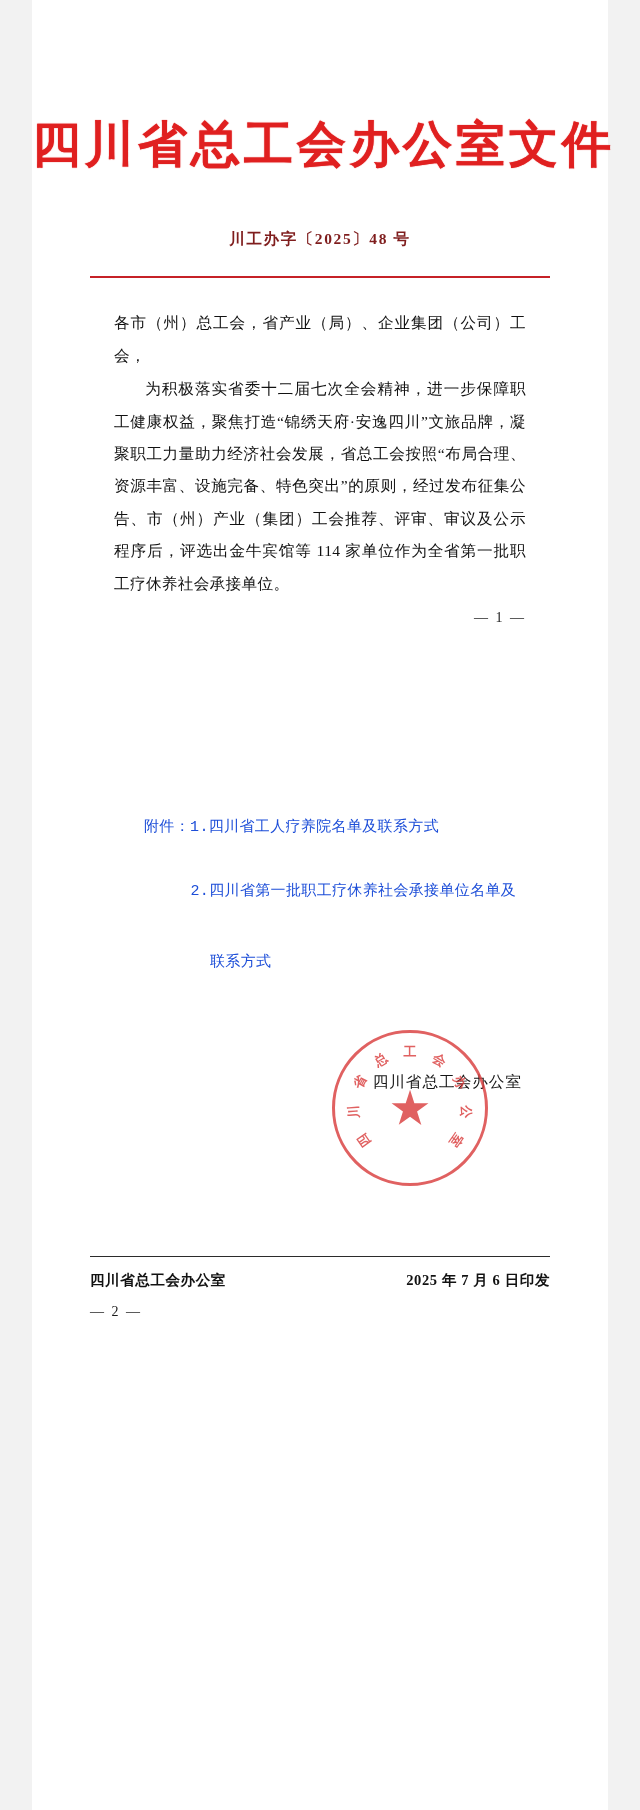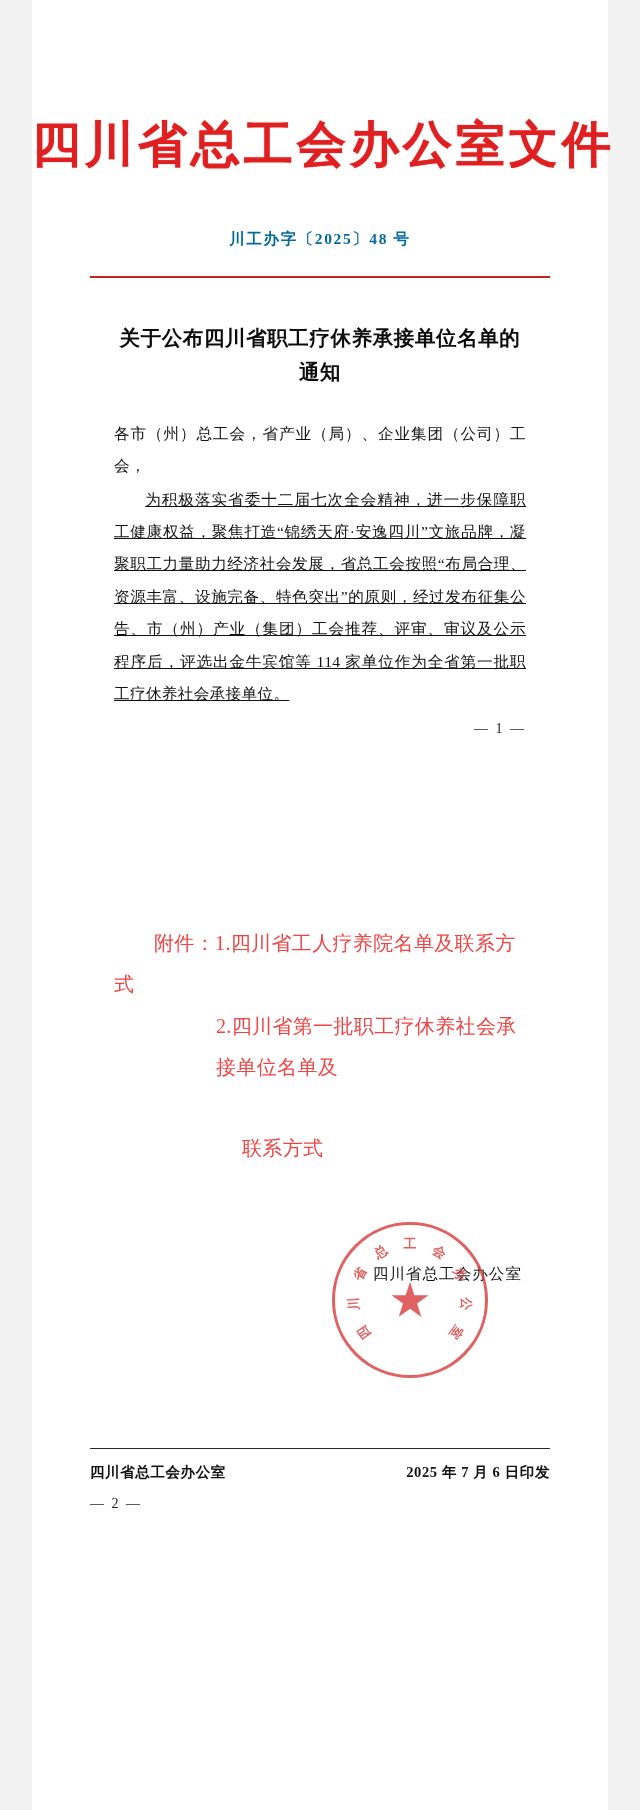--- a/index.html
+++ b/index.html
@@ -34,21 +34,21 @@
     line-height: 1.12;
     white-space: nowrap;
     text-shadow: 0 0 1px #e02020;
   }
 
   .doc-number {
     text-align: center;
     margin-top: 56px;
     font-size: 15.5px;
     letter-spacing: 1.6px;
-    color: #0369a1;
+    color: #7f1d1d;
     font-weight: 600;
   }
 
   .red-rule {
     height: 2.5px;
     background: #c62127;
     margin: 26px 58px 0 58px;
     border: 0;
   }
 
@@ -74,21 +74,20 @@
     text-align: justify;
     text-justify: inter-ideograph;
   }
   .addressee {
     margin-bottom: 0;
     font-family: Liberation Mono, monospace;
   }
   .para {
     text-indent: 2em;
     margin: 0;
-    text-decoration: underline;
   }
 
   .page-marker {
     text-align: right;
     margin: 10px 82px 0 82px;
     font-size: 14px;
     letter-spacing: 2px;
     color: #1a1a1a;
   }
   .page-marker-bottom {
@@ -98,27 +97,28 @@
     letter-spacing: 2px;
     color: #1a1a1a;
   }
 
   
   .sheet-gap { height: 148px; }
 
   
   .attachments {
     margin: 38px 82px 0 82px;
-    font-size: 20px;
+    font-size: 15px;
     line-height: 2.08;
-    color: #ef4444;
+    color: #1d4ed8;
     letter-spacing: 0.35px;
+    font-family: Liberation Mono, monospace;
   }
   .att-first { text-indent: 2em; }
-  .att-second { padding-left: 5.1em; text-indent: 0; }
+  .att-second { padding-left: 5.1em; text-indent: 0; margin-top: 33px; }
   .att-third  { padding-left: 6.4em; text-indent: 0; margin-top: 39px; }
 
   
   .sign-zone {
     position: relative;
     height: 190px;
     margin-top: 34px;
   }
   .signature {
     position: absolute;
@@ -191,24 +191,20 @@
 <div class="page-wrap">
 
   <div class="masthead">
     <div class="masthead-title">四川省总工会办公室文件</div>
   </div>
 
   <div class="doc-number">川工办字〔2025〕48 号</div>
 
   <div class="red-rule"></div>
 
-  <div class="doc-title">
-    <span class="t-line">关于公布四川省职工疗休养承接单位名单的</span>
-    <span class="t-line">通知</span>
-  </div>
 
   <div class="body-block">
     <p class="addressee">各市（州）总工会，省产业（局）、企业集团（公司）工会，</p>
     <p class="para">为积极落实省委十二届七次全会精神，进一步保障职工健康权益，聚焦打造“锦绣天府·安逸四川”文旅品牌，凝聚职工力量助力经济社会发展，省总工会按照“布局合理、资源丰富、设施完备、特色突出”的原则，经过发布征集公告、市（州）产业（集团）工会推荐、评审、审议及公示程序后，评选出金牛宾馆等 114 家单位作为全省第一批职工疗休养社会承接单位。</p>
   </div>
 
   <div class="page-marker">— 1 —</div>
 
   <div class="sheet-gap"></div>
 

